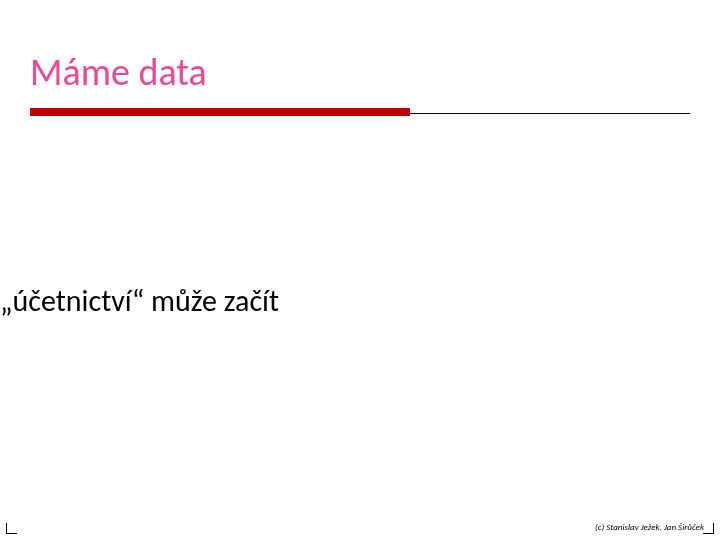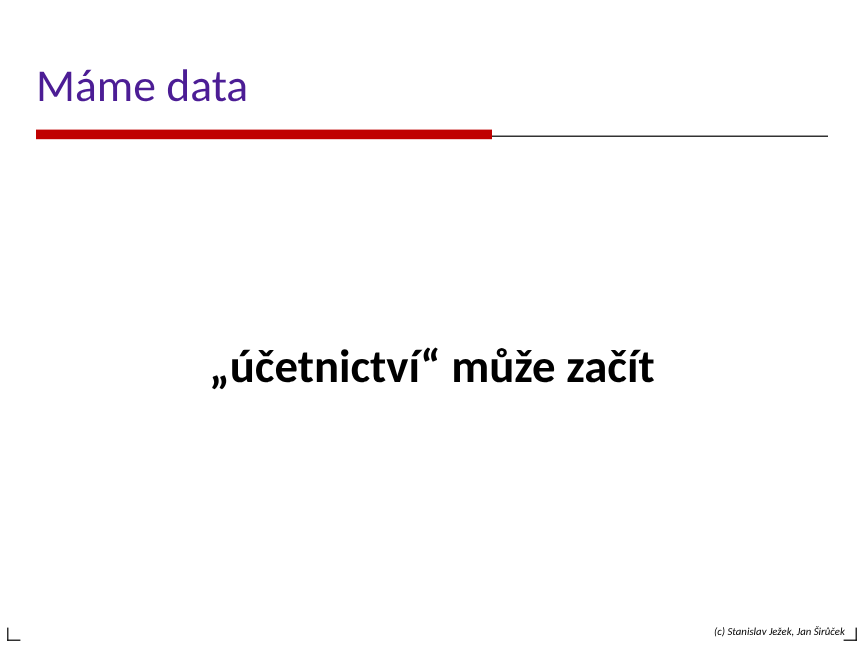--- a/index.html
+++ b/index.html
@@ -18,21 +18,21 @@
   }
   .title-block {
     position: absolute;
     top: 50px;
     left: 30px;
     right: 30px;
   }
   .title {
     font-size: 38px;
     font-weight: 400;
-    color: #4c1d95;
+    color: #ec4899;
     line-height: 1.2;
   }
   .rule-wrap {
     position: absolute;
     top: 108px;
     left: 30px;
     right: 30px;
     height: 10px;
   }
   .rule-thin {
@@ -49,24 +49,24 @@
     left: 0;
     width: 380px;
     height: 8px;
     background: #c00000;
   }
   .subtitle {
     position: absolute;
     top: 282px;
     left: 0;
     right: 0;
-    text-align: center;
-    font-size: 39px;
+    text-align: left;
+    font-size: 30px;
     color: #000;
-    font-weight: 700;
+    font-weight: 400;
   }
   .footer {
     position: absolute;
     bottom: 8px;
     right: 16px;
     font-size: 9px;
     color: #000;
     font-style: italic;
   }
   .corner {

